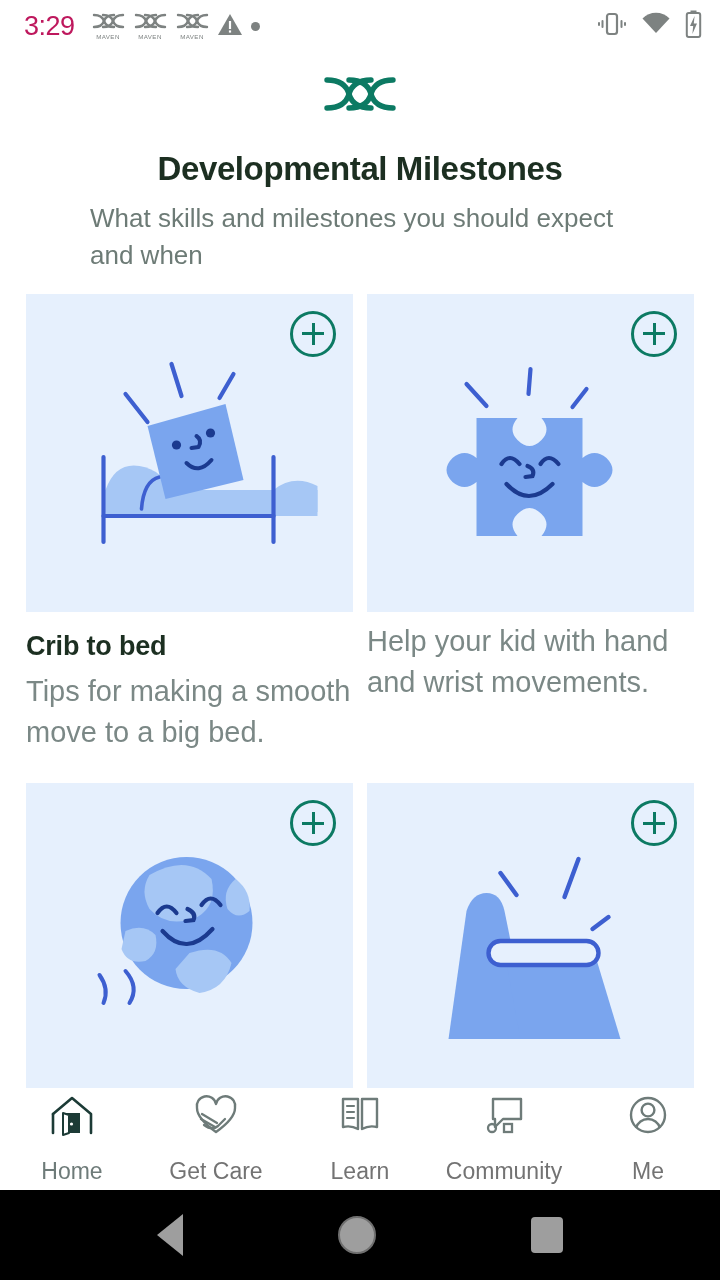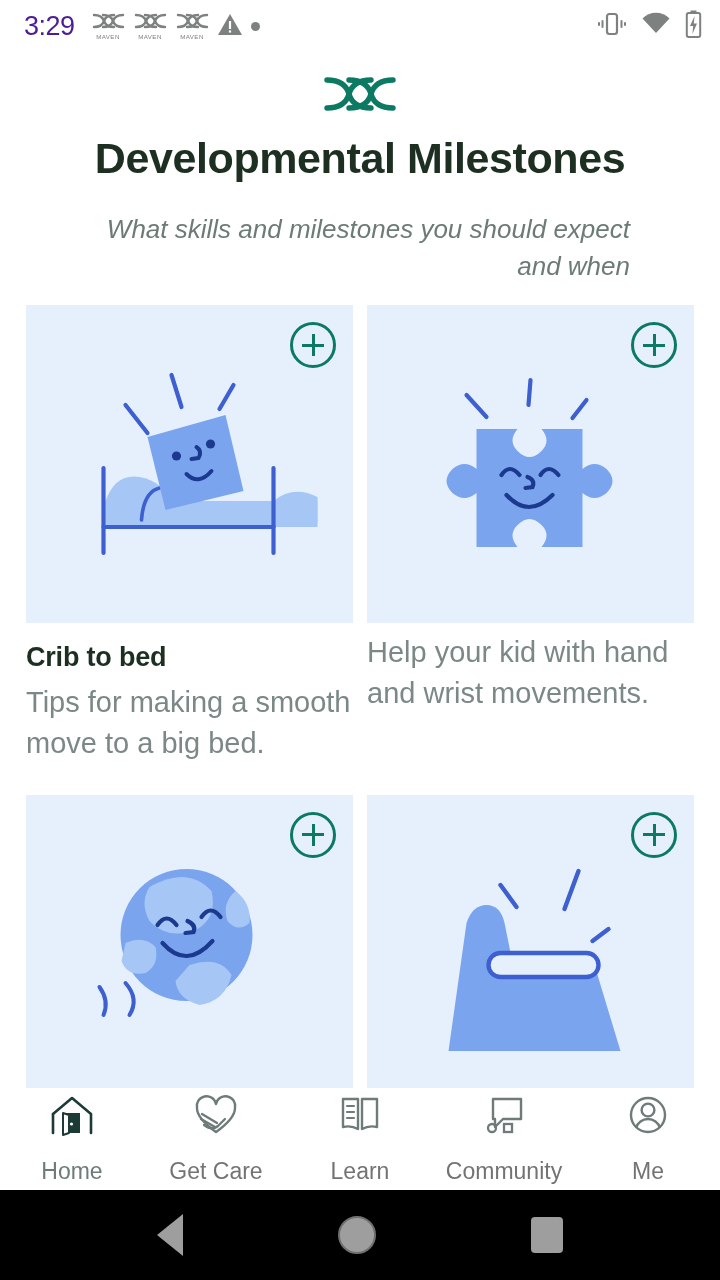--- a/index.html
+++ b/index.html
@@ -15,56 +15,55 @@
   .statusbar {
     height:52px;
     width:100%;
     display:flex;
     align-items:center;
     padding:0 18px 0 24px;
     background:#ffffff;
   }
   .sb-clock {
     font-size:27px;
-    color:#4c1d95;
+    color:#be185d;
     letter-spacing:-0.5px;
     font-family:"Liberation Sans", sans-serif;
   }
   .sb-left-icons { display:flex; align-items:center; gap:8px; margin-left:16px; }
   .sb-right-icons { margin-left:auto; display:flex; align-items:center; gap:14px; }
   .maven-ico { display:block; }
   .sb-dot { width:9px; height:9px; border-radius:50%; background:#7d8281; display:block; }
 
   
   .app-scroll {
     position:absolute;
     top:52px; left:0; right:0; bottom:192px;
     background:#ffffff;
     overflow:hidden;
   }
 
   .logo-wrap { display:flex; justify-content:center; padding-top:20px; }
 
   .page-title {
     text-align:center;
-    font-size:43px;
+    font-size:33px;
     line-height:1.15;
     font-weight:bold;
     color:#1c2f21;
-    margin-top:14px;
+    margin-top:30px;
     letter-spacing:-0.4px;
   }
   .page-subtitle {
-    text-align:right;
+    text-align:left;
     font-size:26px;
     line-height:1.42;
     color:#6d7b76;
-    margin-top:28px;
+    margin-top:12px;
     padding:0 90px;
-    font-style:italic;
   }
 
   .section-label {
     font-size:23px;
     color:#1c2f21;
     letter-spacing:1.1px;
     margin:52px 0 0 26px;
     font-weight:normal;
   }
 

